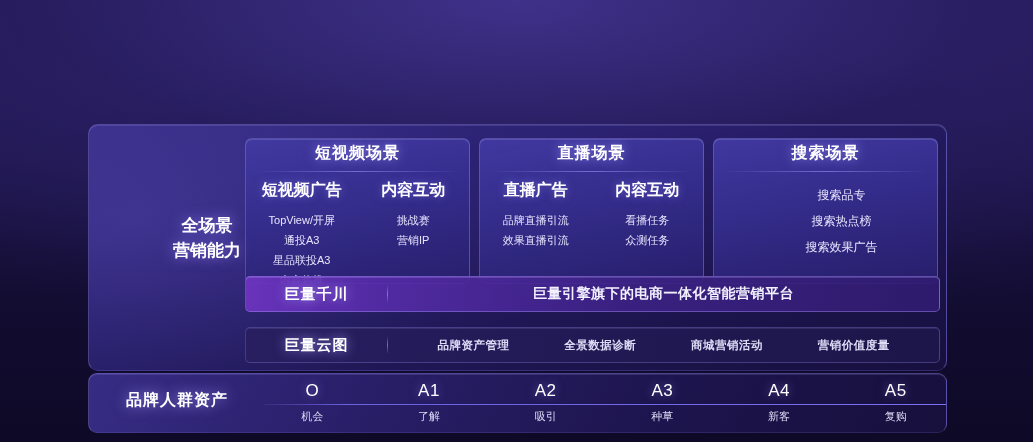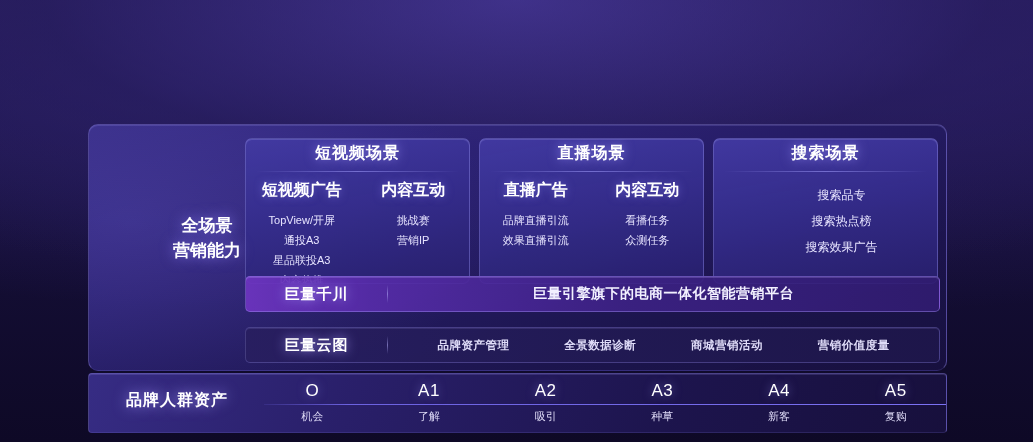--- a/index.html
+++ b/index.html
@@ -109,21 +109,21 @@
     width:1px;height:18px;flex:0 0 1px;
     background:linear-gradient(180deg, rgba(180,175,255,0) 0%, rgba(185,180,255,.55) 50%, rgba(180,175,255,0) 100%);
   }
   .row-body{flex:1 1 auto;display:flex;align-items:center;justify-content:center;font-weight:bold;}
   .row-body.single{color:#f2f0ff;font-size:14px;letter-spacing:.5px;}
   .row-body.multi{justify-content:space-around;padding:0 22px;}
   .row-body.multi span{color:#dfdcf8;font-size:11.5px;letter-spacing:.5px;}
   
   .bottom{
     position:absolute;left:88px;top:373px;width:857px;height:58px;
-    border-radius:4px;
+    border-radius:9px;
     border:1px solid rgba(150,140,235,.40);
     border-bottom-color:rgba(120,110,200,.20);
     background:linear-gradient(115deg, rgba(58,48,140,.92) 0%, rgba(44,34,112,.92) 30%, rgba(30,22,80,.92) 68%, rgba(24,17,62,.92) 100%);
     box-shadow:inset 0 1px 0 rgba(180,170,255,.16);
     overflow:hidden;
   }
   .bottom-label{
     position:absolute;left:14px;top:16px;width:148px;text-align:center;
     color:#ffffff;font-size:16px;font-weight:bold;letter-spacing:1px;
     text-shadow:0 0 14px rgba(165,150,255,.8);

